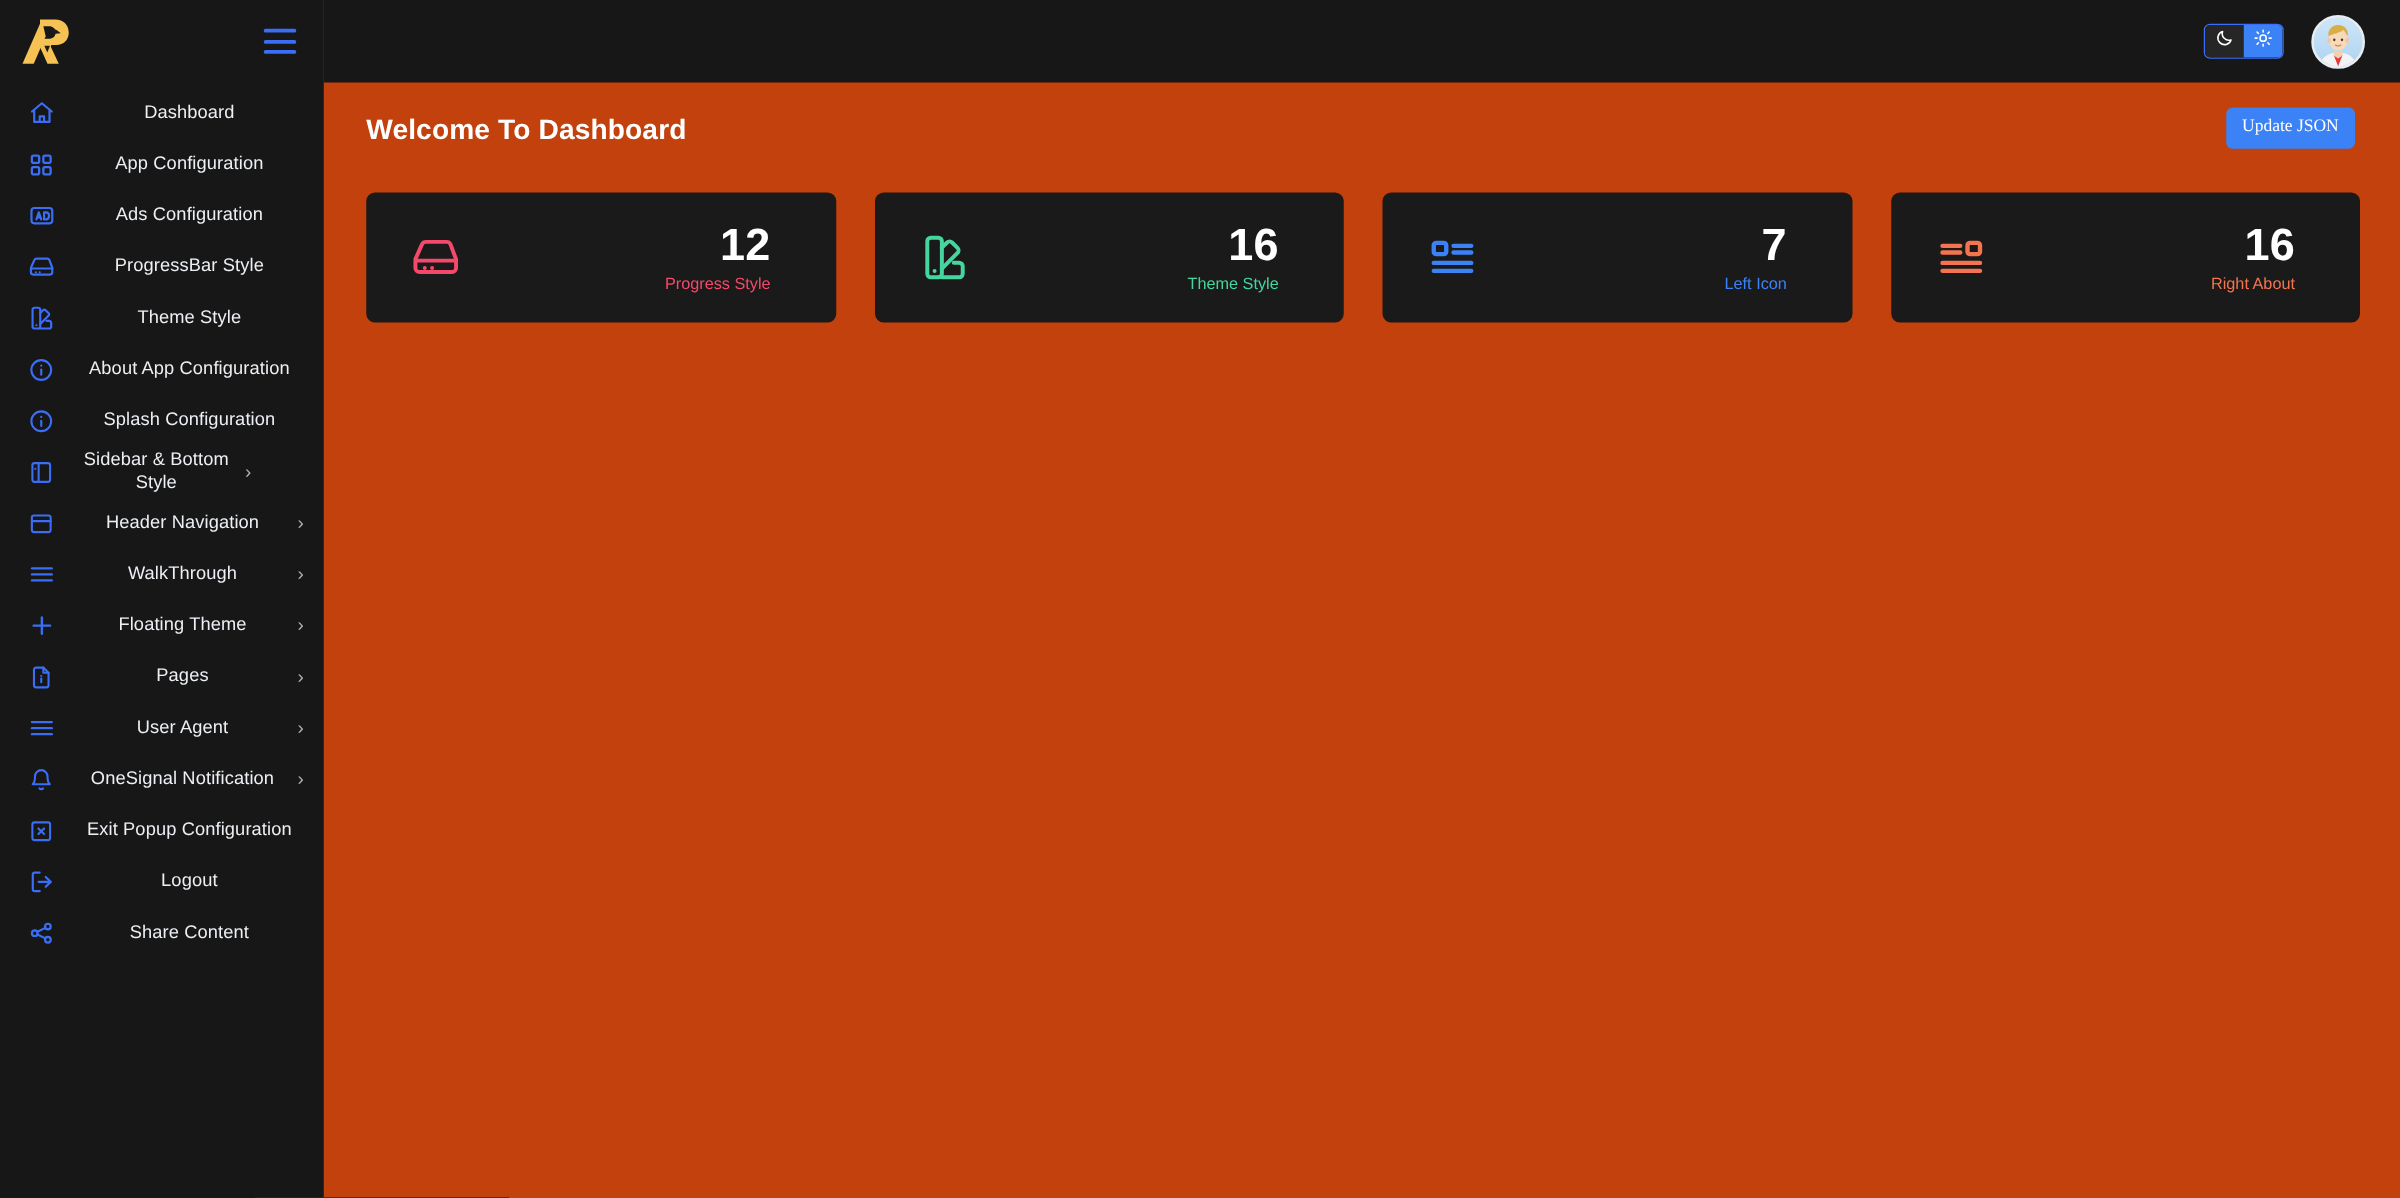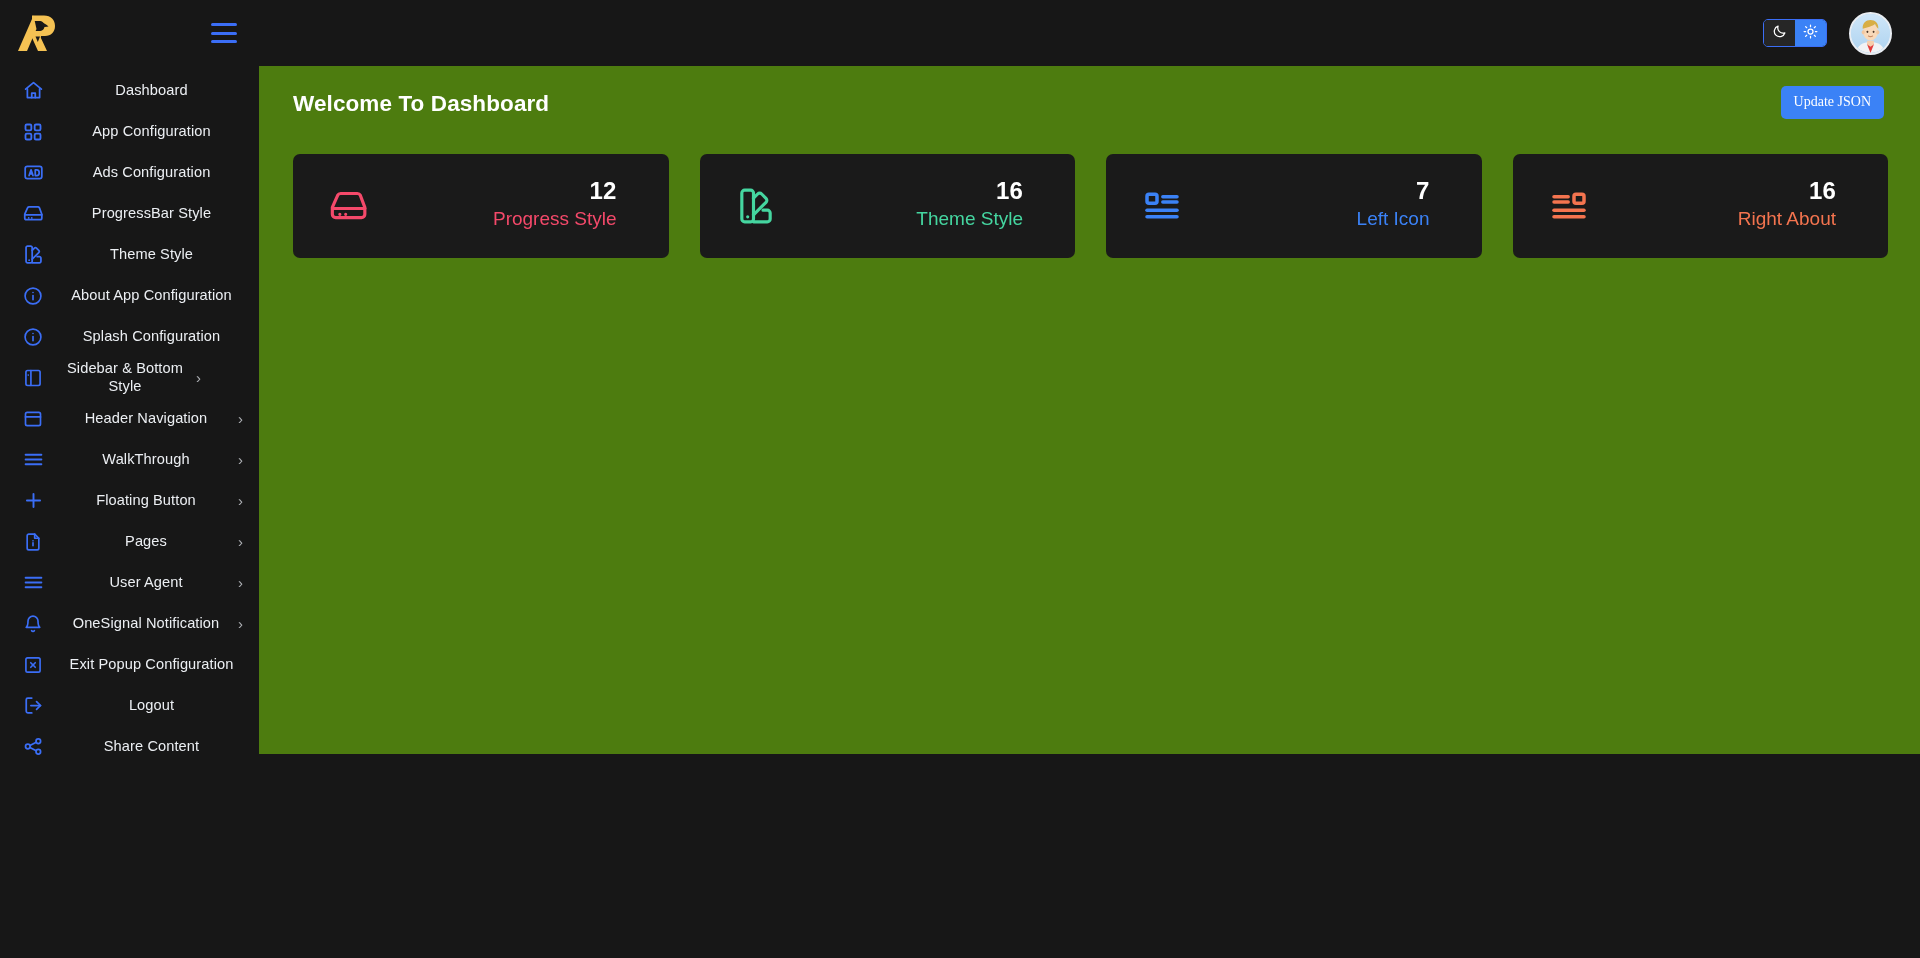--- a/index.html
+++ b/index.html
@@ -56,22 +56,22 @@
     font-size: 14.6px;
     line-height: 1.18;
     letter-spacing: .1px;
     flex: 1;
   }
   .nav-label.wrap { max-width: 130px; }
   .chev { color: #c8cbd0; font-size: 15px; line-height: 1; margin-left: 6px; opacity: .85; }
 
   
   .main {
-    flex: 1; height: 754px;
-    background: #4d7c0f;
+    flex: 1; height: 958px;
+    background: #c2410c;
     display: flex; flex-direction: column;
     position: relative;
   }
   .topbar {
     height: 66px; min-height: 66px;
     background: #171717;
     display: flex; align-items: center; justify-content: flex-end;
     padding-right: 28px;
   }
   .theme-toggle {
@@ -124,24 +124,24 @@
     height: 104px;
     background: #1a1a1a;
     border-radius: 7px;
     display: flex; align-items: center; justify-content: space-between;
     padding: 0 52px 0 36px;
   }
   .card-ico { width: 40px; height: 40px; display: flex; align-items: center; }
   .card-ico svg { display: block; }
   .card-text { text-align: right; }
   .card-value {
-    color: #ffffff; font-size: 24px; font-weight: bold;
+    color: #ffffff; font-size: 36px; font-weight: bold;
     line-height: 1.1; letter-spacing: .2px;
   }
-  .card-label { font-size: 19px; line-height: 1.5; margin-top: 1px; }
+  .card-label { font-size: 13px; line-height: 1.5; margin-top: 1px; }
 </style>
 </head>
 <body>
 
 <div class="app">
 
   <aside class="sidebar">
     <div class="sidebar-top">
       <span>
         <svg class="logo" viewBox="0 0 44 42" fill="none" xmlns="http://www.w3.org/2000/svg">
@@ -276,21 +276,21 @@
         <span class="chev">›</span>
       </div>
 
       <div class="nav-item">
         <span class="ico">
           <svg width="21" height="21" viewBox="0 0 24 24" fill="none" stroke="currentColor" stroke-width="2.2" stroke-linecap="round">
               <path d="M12 4.5v15"></path>
               <path d="M4.5 12h15"></path>
             </svg>
         </span>
-        <span class="nav-label">Floating Button</span>
+        <span class="nav-label">Floating Theme</span>
         <span class="chev">›</span>
       </div>
 
       <div class="nav-item">
         <span class="ico">
           <svg width="20" height="20" viewBox="0 0 24 24" fill="none" stroke="currentColor" stroke-width="2" stroke-linecap="round" stroke-linejoin="round">
               <path d="M14 2.5H7a2 2 0 0 0-2 2v15a2 2 0 0 0 2 2h10a2 2 0 0 0 2-2V7.5z"></path>
               <path d="M14 2.5v5h5"></path>
               <path d="M12 16.5v-3.5"></path>
               <path d="M12 10.6h.01"></path>

